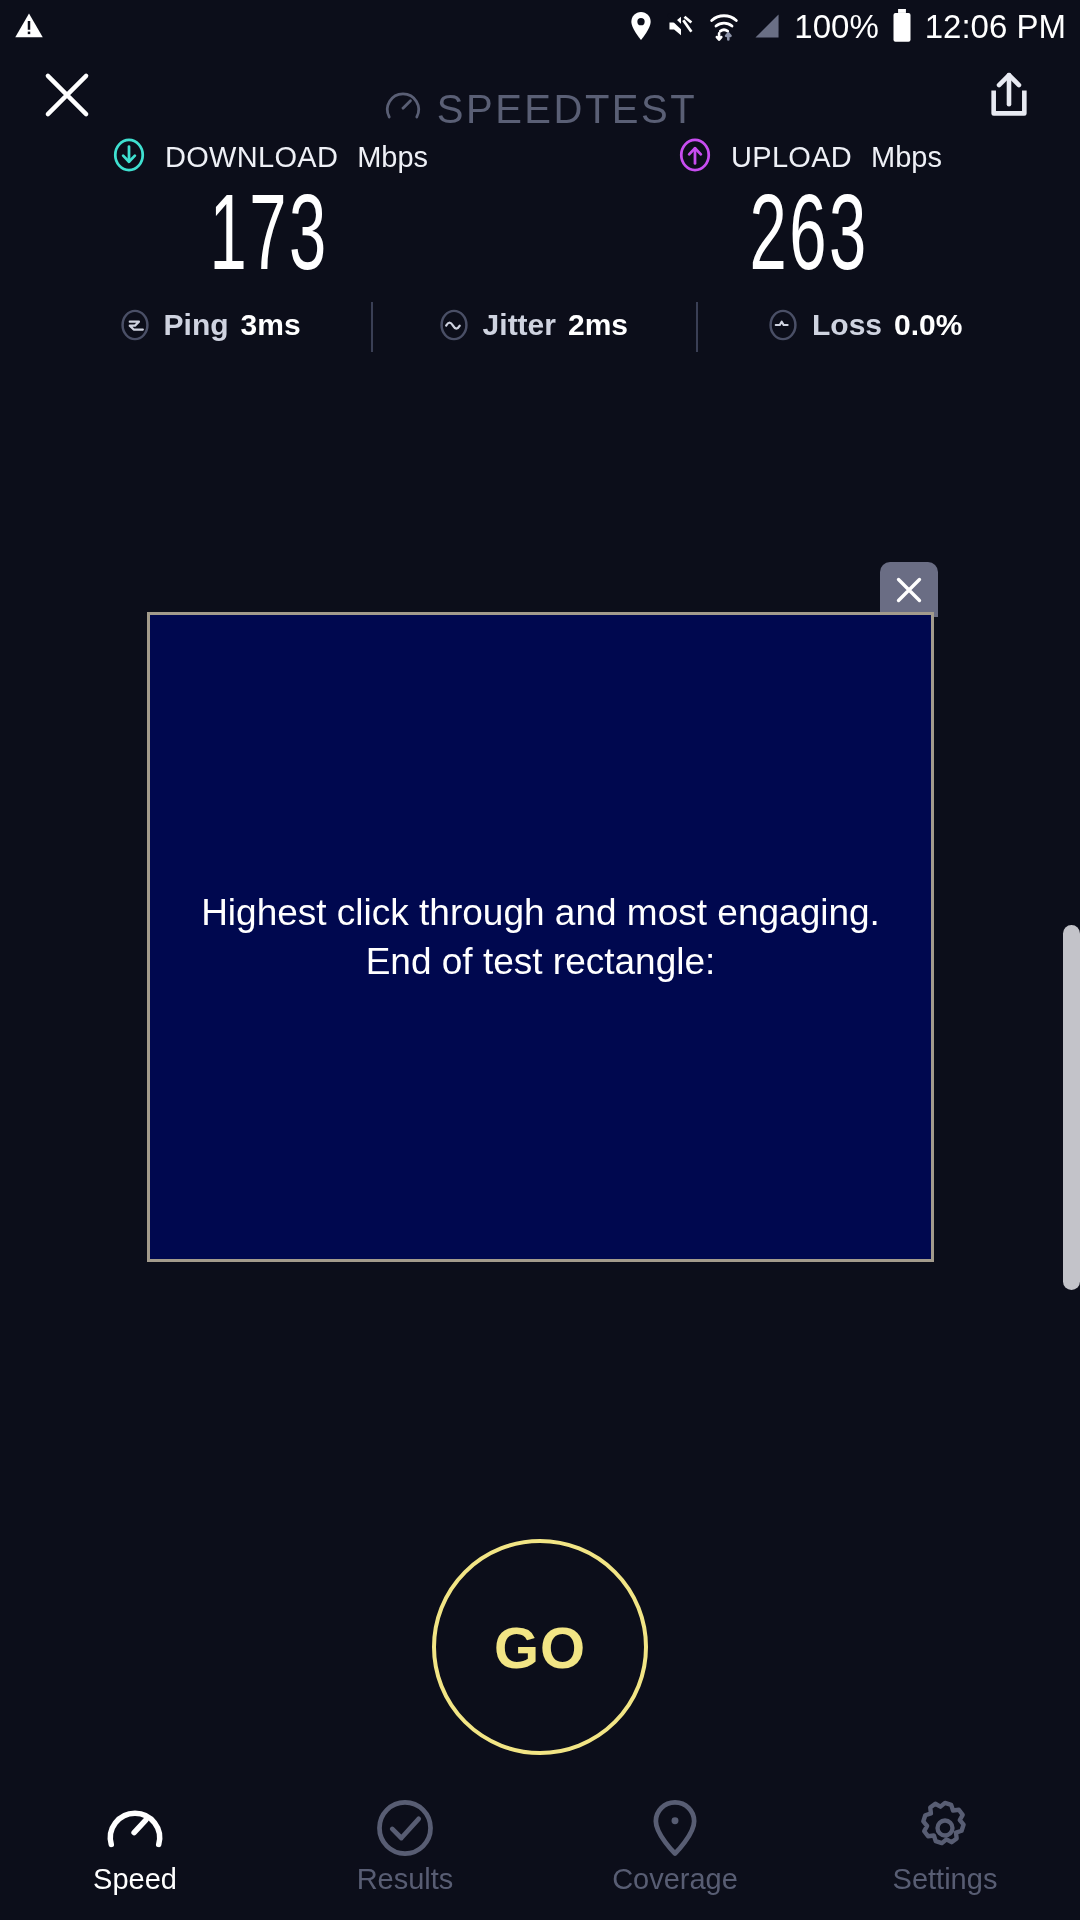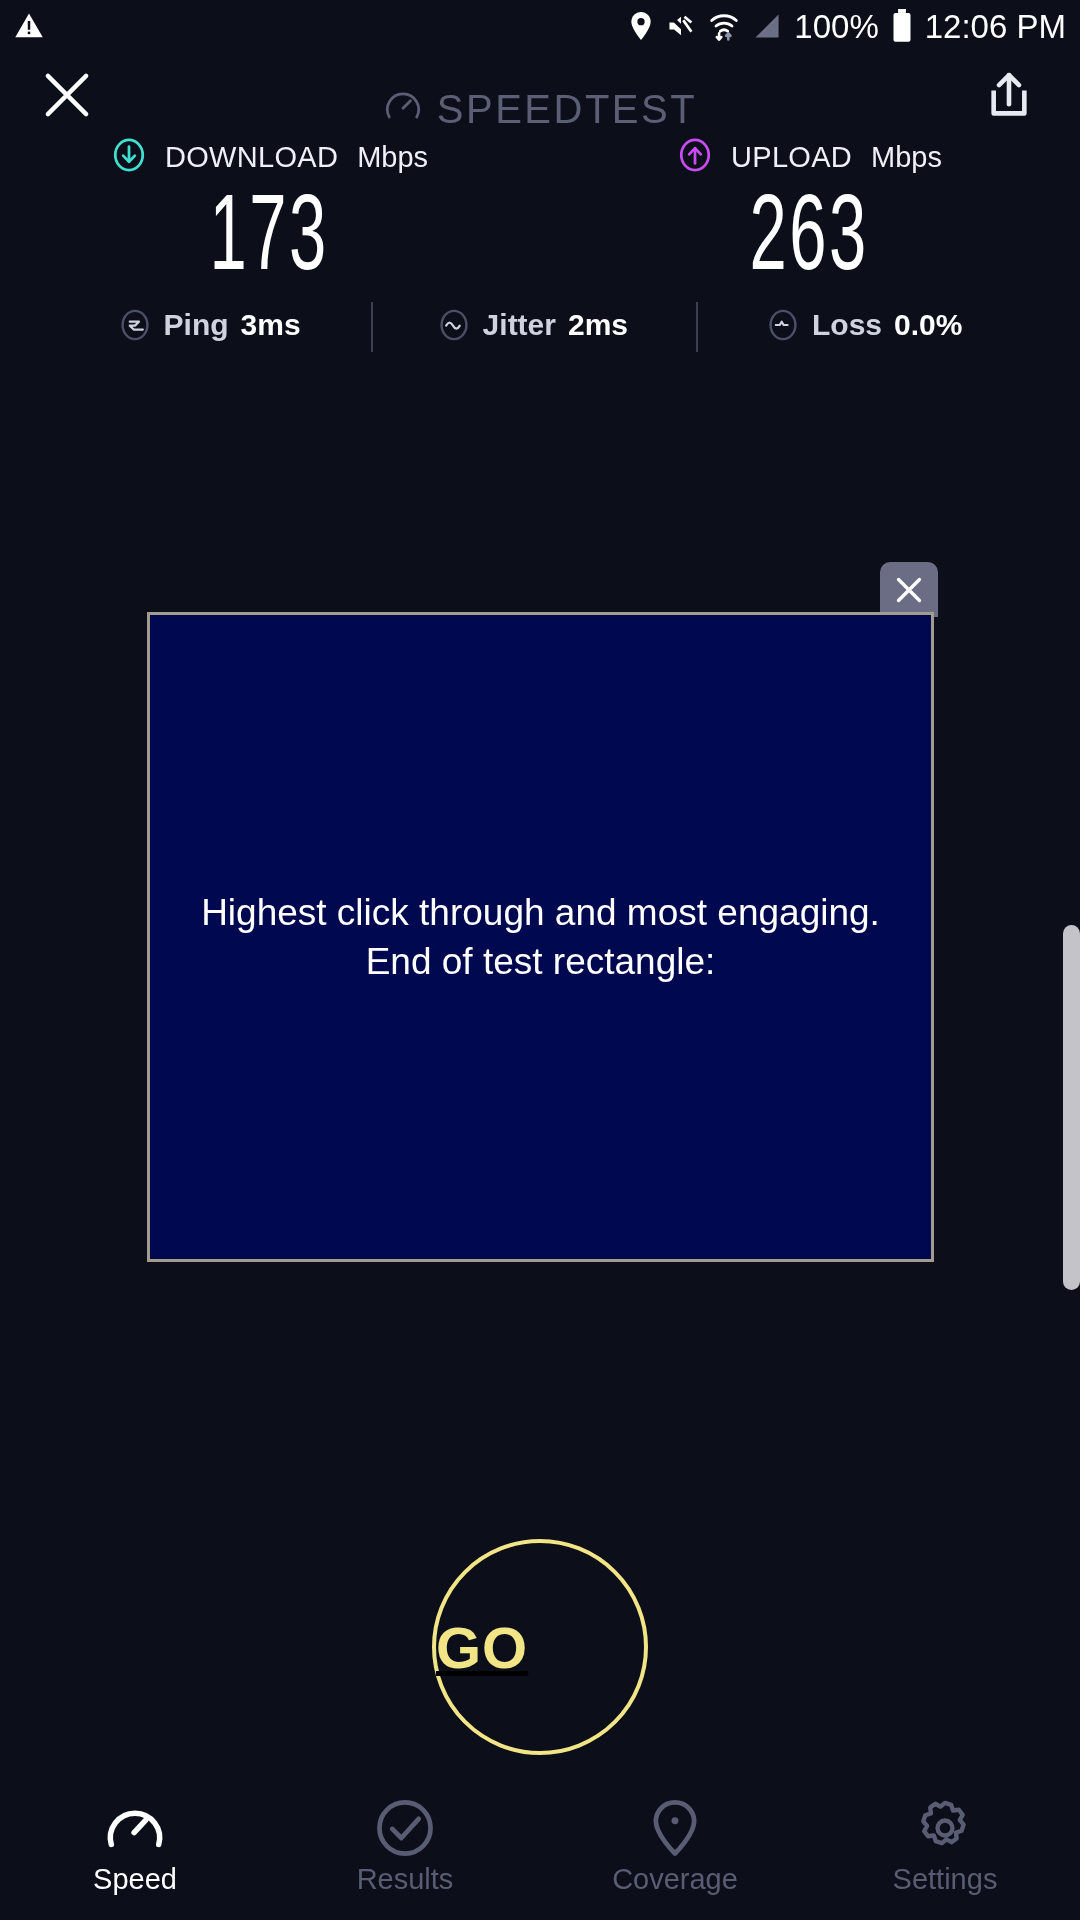--- a/index.html
+++ b/index.html
@@ -87,21 +87,21 @@
   .ad-scrollbar {
     position:absolute; left:1063px; top:925px;
     width:17px; height:365px; background:#c3c3c9; border-radius:9px;
   }
 
   
   .go-btn {
     position:absolute; left:432px; top:1539px;
     width:216px; height:216px; border-radius:50%;
     border:4px solid #f2e585; background:transparent;
-    display:flex; align-items:center; text-decoration:underline;
+    display:flex; align-items:center; justify-content:center;
   }
   .go-text { color:#f2e585; font-size:58px; font-weight:700; letter-spacing:1px; }
 
   
   .navbar {
     position:absolute; left:0; bottom:0; width:1080px; height:148px;
     display:flex;
   }
   .nav-item {
     flex:1; display:flex; flex-direction:column;

